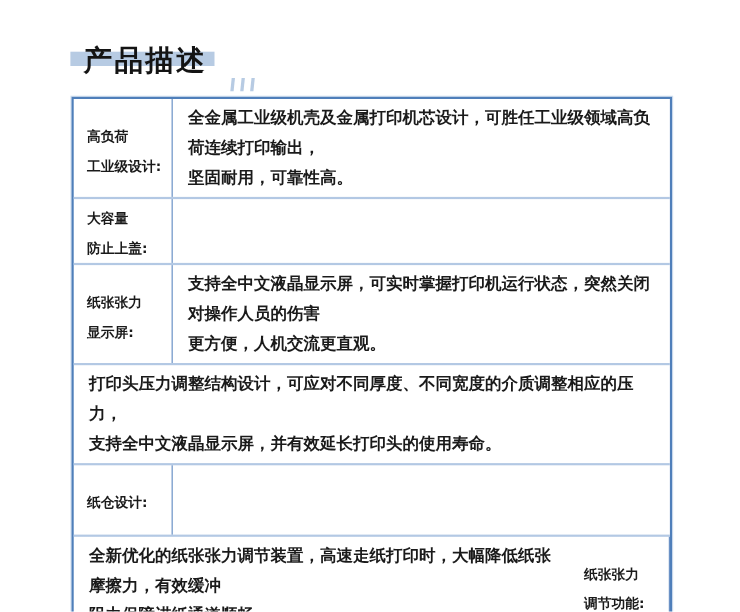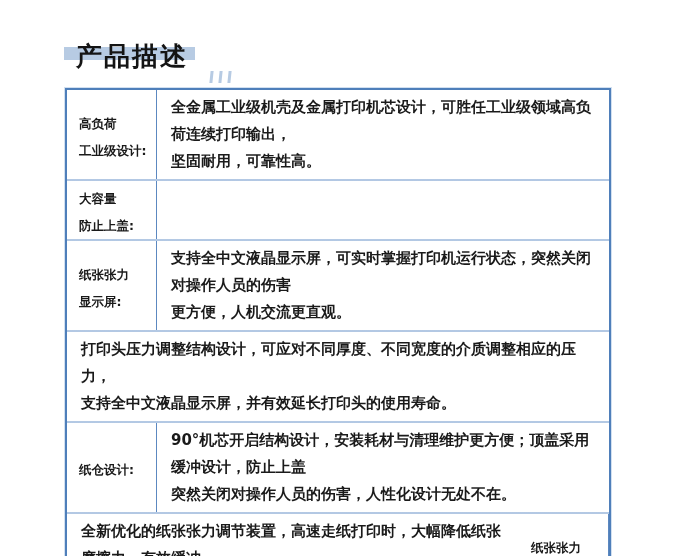--- a/index.html
+++ b/index.html
@@ -150,22 +150,20 @@
 更方便，人机交流更直观。</div>
     </div>
 
     <div class="row r4">
       <div class="cell cell-desc">打印头压力调整结构设计，可应对不同厚度、不同宽度的介质调整相应的压力，
 支持全中文液晶显示屏，并有效延长打印头的使用寿命。</div>
     </div>
 
     <div class="row r5">
       <div class="cell cell-label">纸仓设计:</div>
-      <div class="cell cell-desc">90°机芯开启结构设计，安装耗材与清理维护更方便；顶盖采用缓冲设计，防止上盖
-突然关闭对操作人员的伤害，人性化设计无处不在。</div>
     </div>
 
     <div class="row r6">
       <div class="cell cell-desc">全新优化的纸张张力调节装置，高速走纸打印时，大幅降低纸张摩擦力，有效缓冲
 阻力保障进纸通道顺畅。</div>
       <div class="cell cell-label">纸张张力
 调节功能:</div>
     </div>
 
     <div class="row r7">

